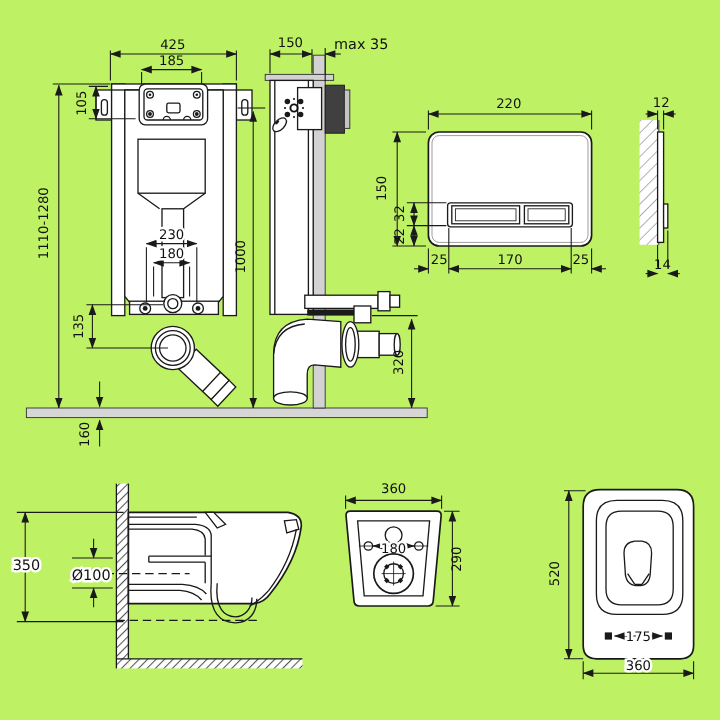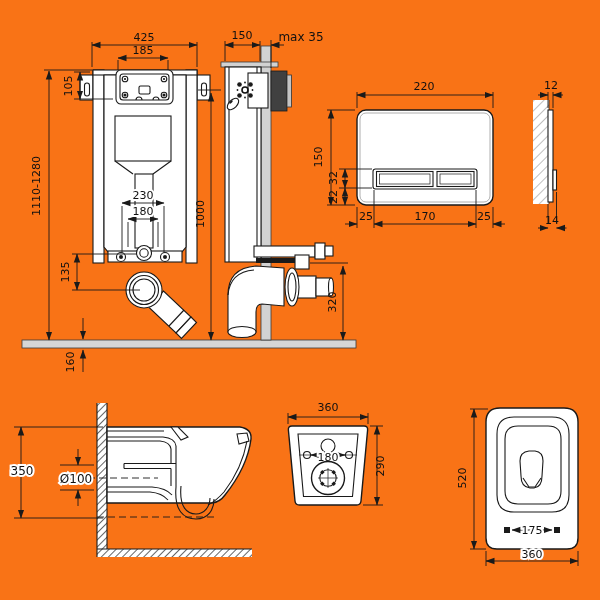--- a/index.html
+++ b/index.html
@@ -1,16 +1,16 @@
 <!DOCTYPE html>
 <html><head>
 <meta charset="utf-8">
 <style>
   html,body{margin:0;padding:0;background:#fff;}
-  .canvas{position:relative;width:600px;height:600px;background:#f97316;overflow:hidden;}
+  .canvas{position:relative;width:600px;height:600px;background:#bef264;overflow:hidden;}
   svg text{font-family:"DejaVu Sans","Liberation Sans",sans-serif;font-size:11px;fill:#111;}
   svg text.big{font-size:12px;}
   .o{stroke:#1a1a1a;stroke-width:1.1;fill:none;}
   .o2{stroke:#1a1a1a;stroke-width:1.4;fill:none;}
   .thin{stroke:#1a1a1a;stroke-width:0.7;fill:none;}
   .f{fill:#ffffff;}
   .d{stroke:#1a1a1a;stroke-width:0.9;fill:none;}
   .dash{stroke-dasharray:7 4;}
   .dot{fill:#1a1a1a;stroke:none;}
   .halo{paint-order:stroke;stroke:#ffffff;stroke-width:4px;fill:#111;}

